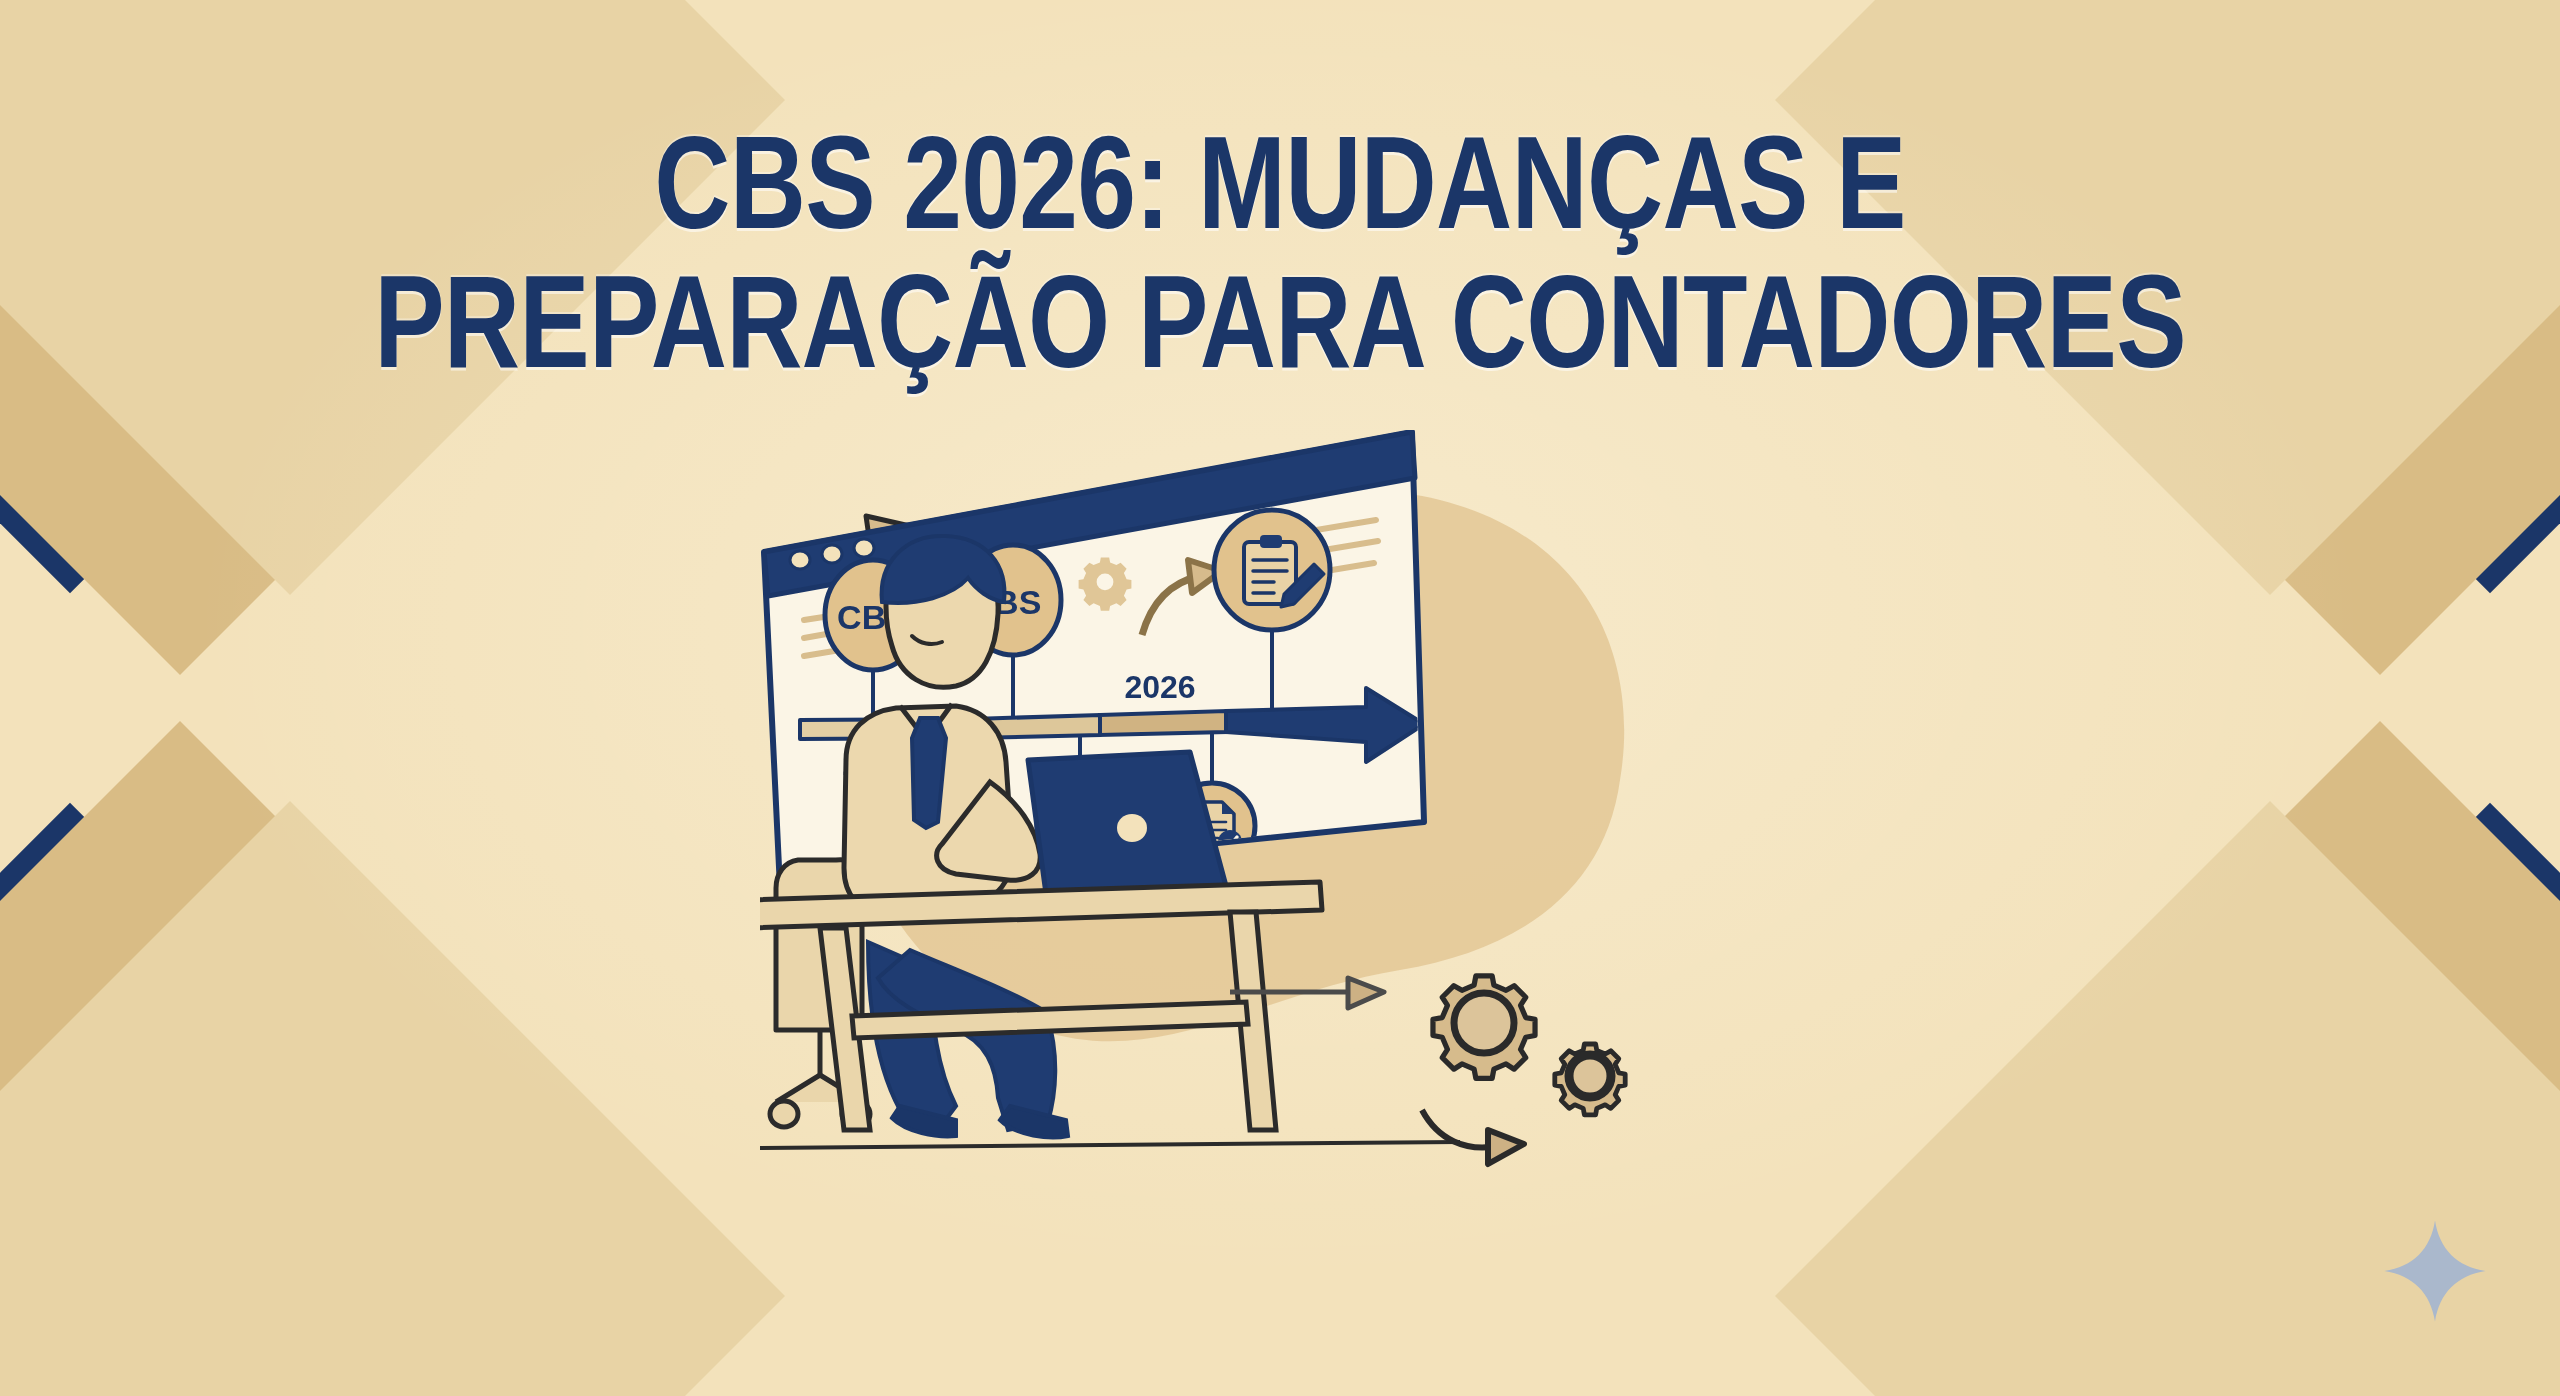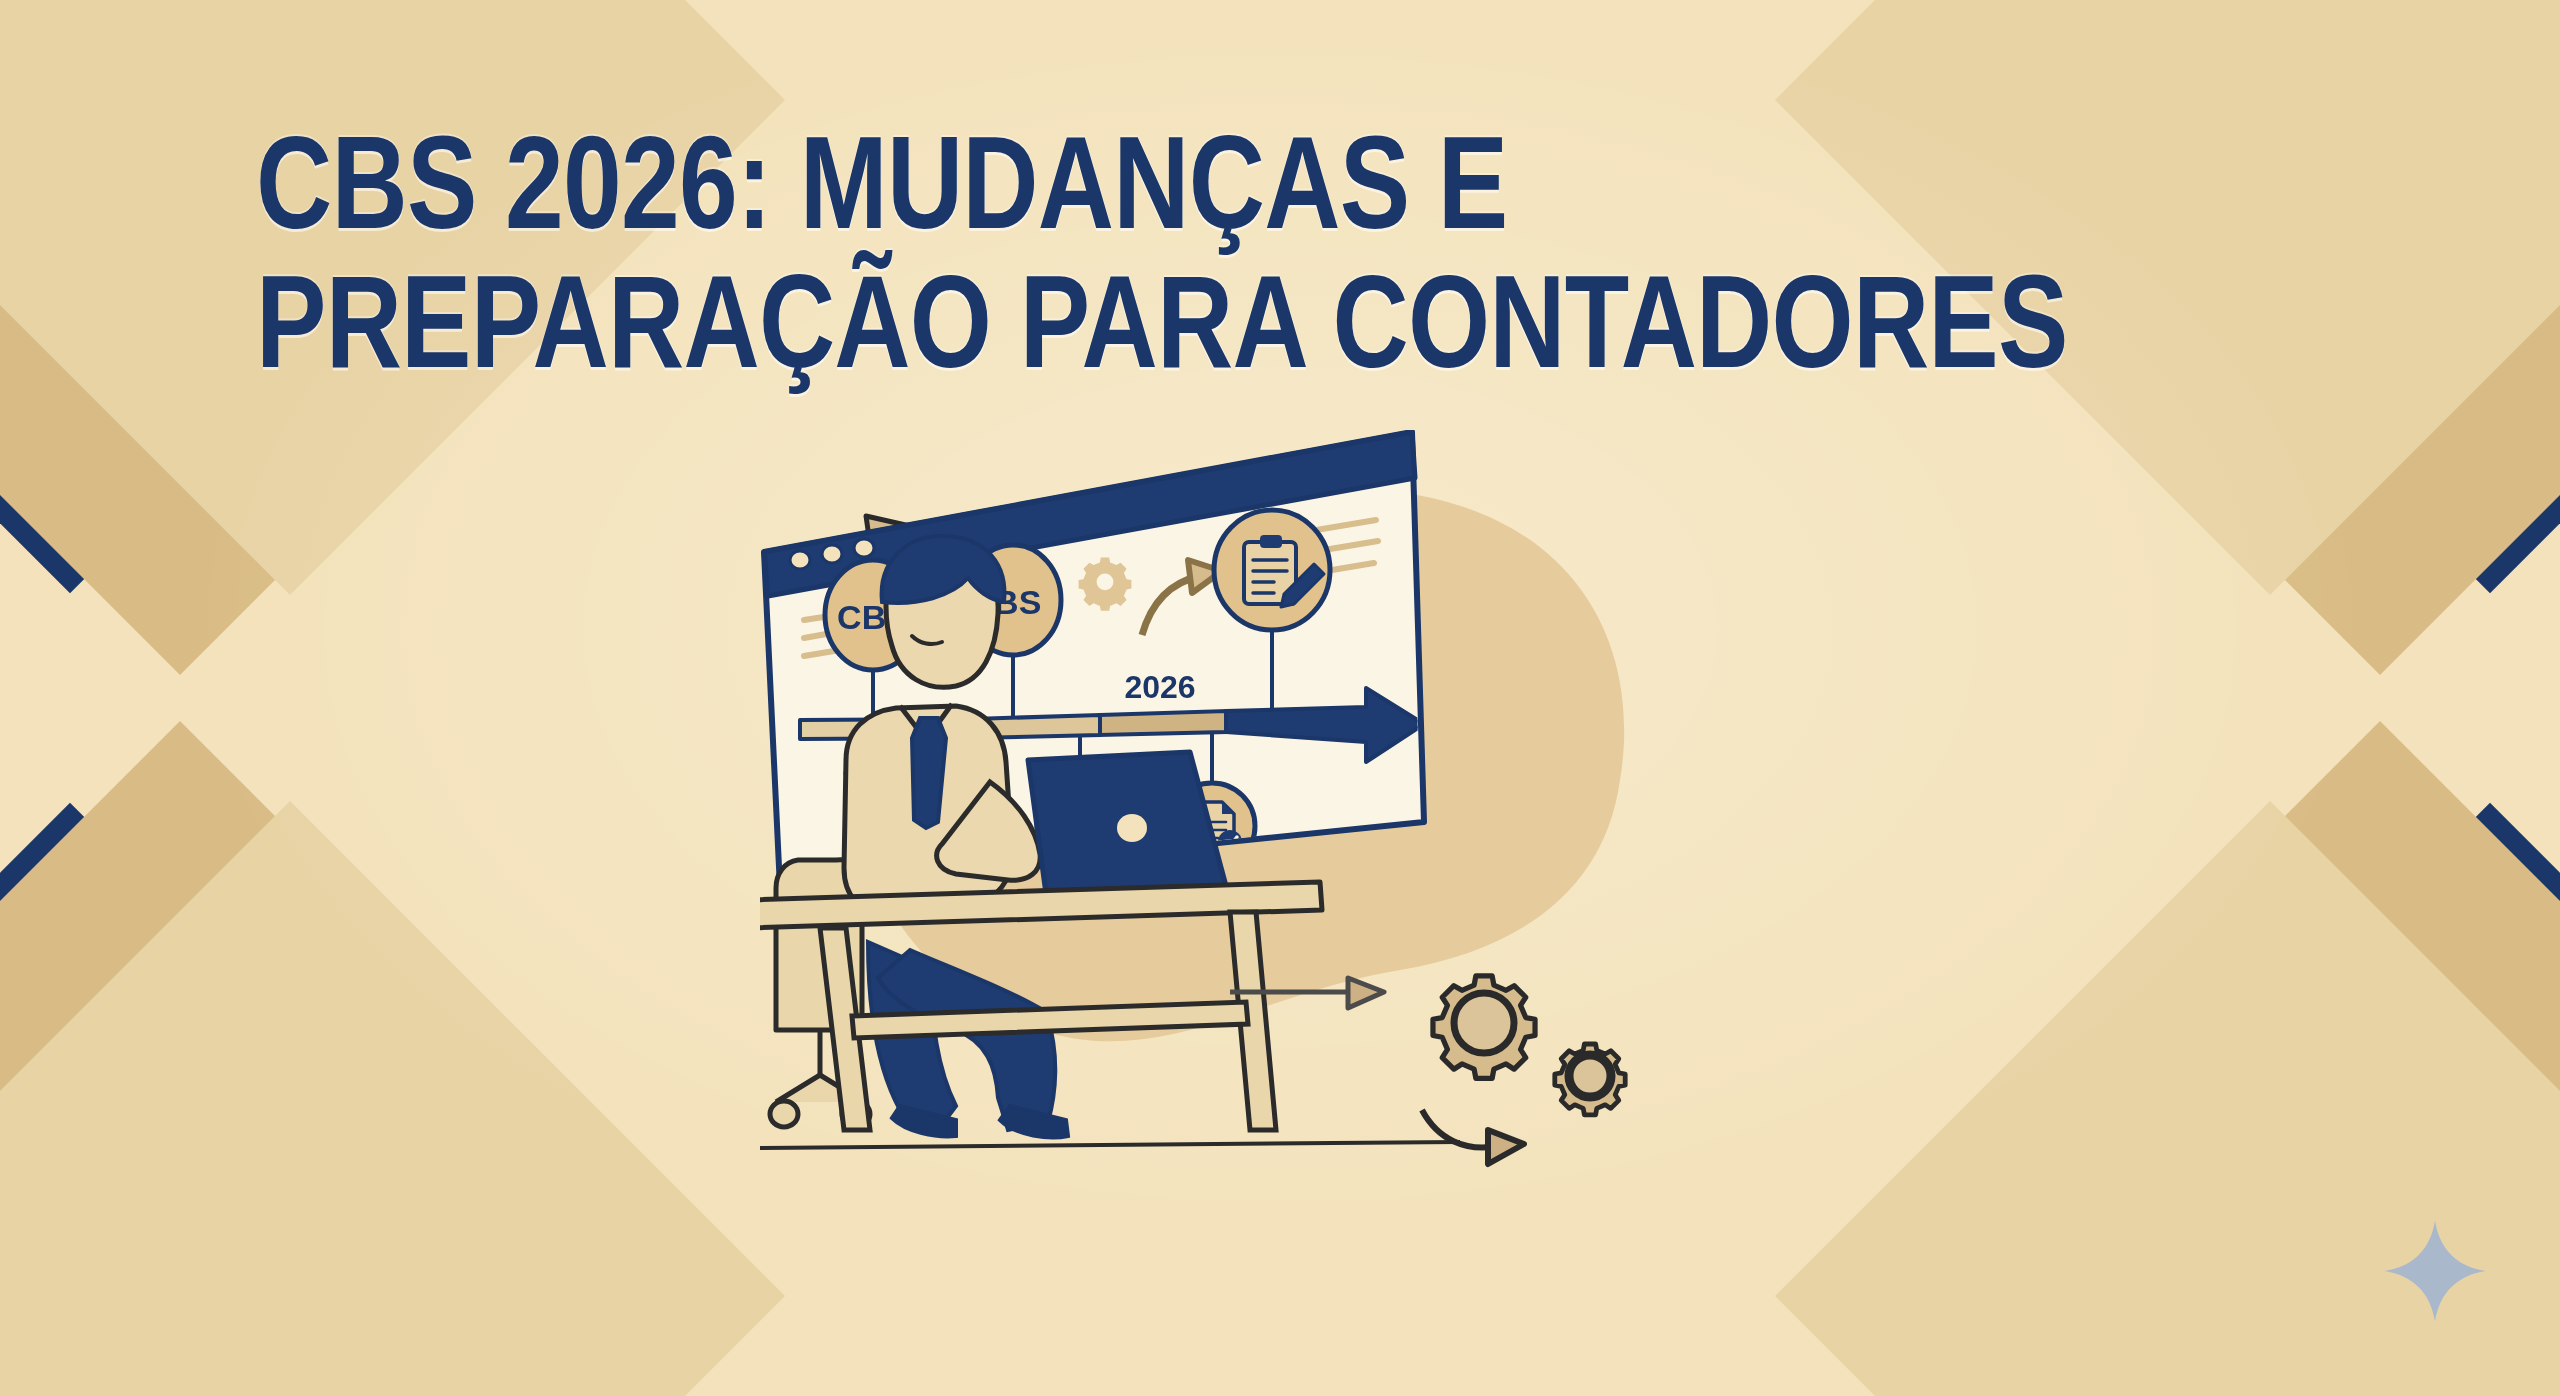--- a/index.html
+++ b/index.html
@@ -23,21 +23,21 @@
   .c-bl-tan1{left:-170px;bottom:-170px;width:700px;height:700px;background:#d9bc85;}
   .c-bl-tan2{left:-60px;bottom:-250px;width:700px;height:700px;background:#e8d3a5;}
   .c-br-tan1{right:-170px;bottom:-170px;width:700px;height:700px;background:#d9bc85;}
   .c-br-tan2{right:-60px;bottom:-250px;width:700px;height:700px;background:#e8d3a5;}
 
   .vignette{position:absolute;inset:0;
     background:radial-gradient(ellipse at 50% 45%, rgba(255,250,235,.35) 0%, rgba(255,250,235,0) 60%);
     pointer-events:none;}
 
   
-  .title-wrap{position:absolute;left:0;right:0;top:118px;z-index:6;}
+  .title-wrap{position:absolute;left:0;right:0;top:118px;text-align:center;z-index:6;}
   .title-line{
     font-family:"Liberation Sans",sans-serif;
     font-weight:700;
     color:#1b3668;
     font-size:132px;
     line-height:.98;
     letter-spacing:-1px;
     transform:scaleX(.80);
     transform-origin:center;
     white-space:nowrap;

